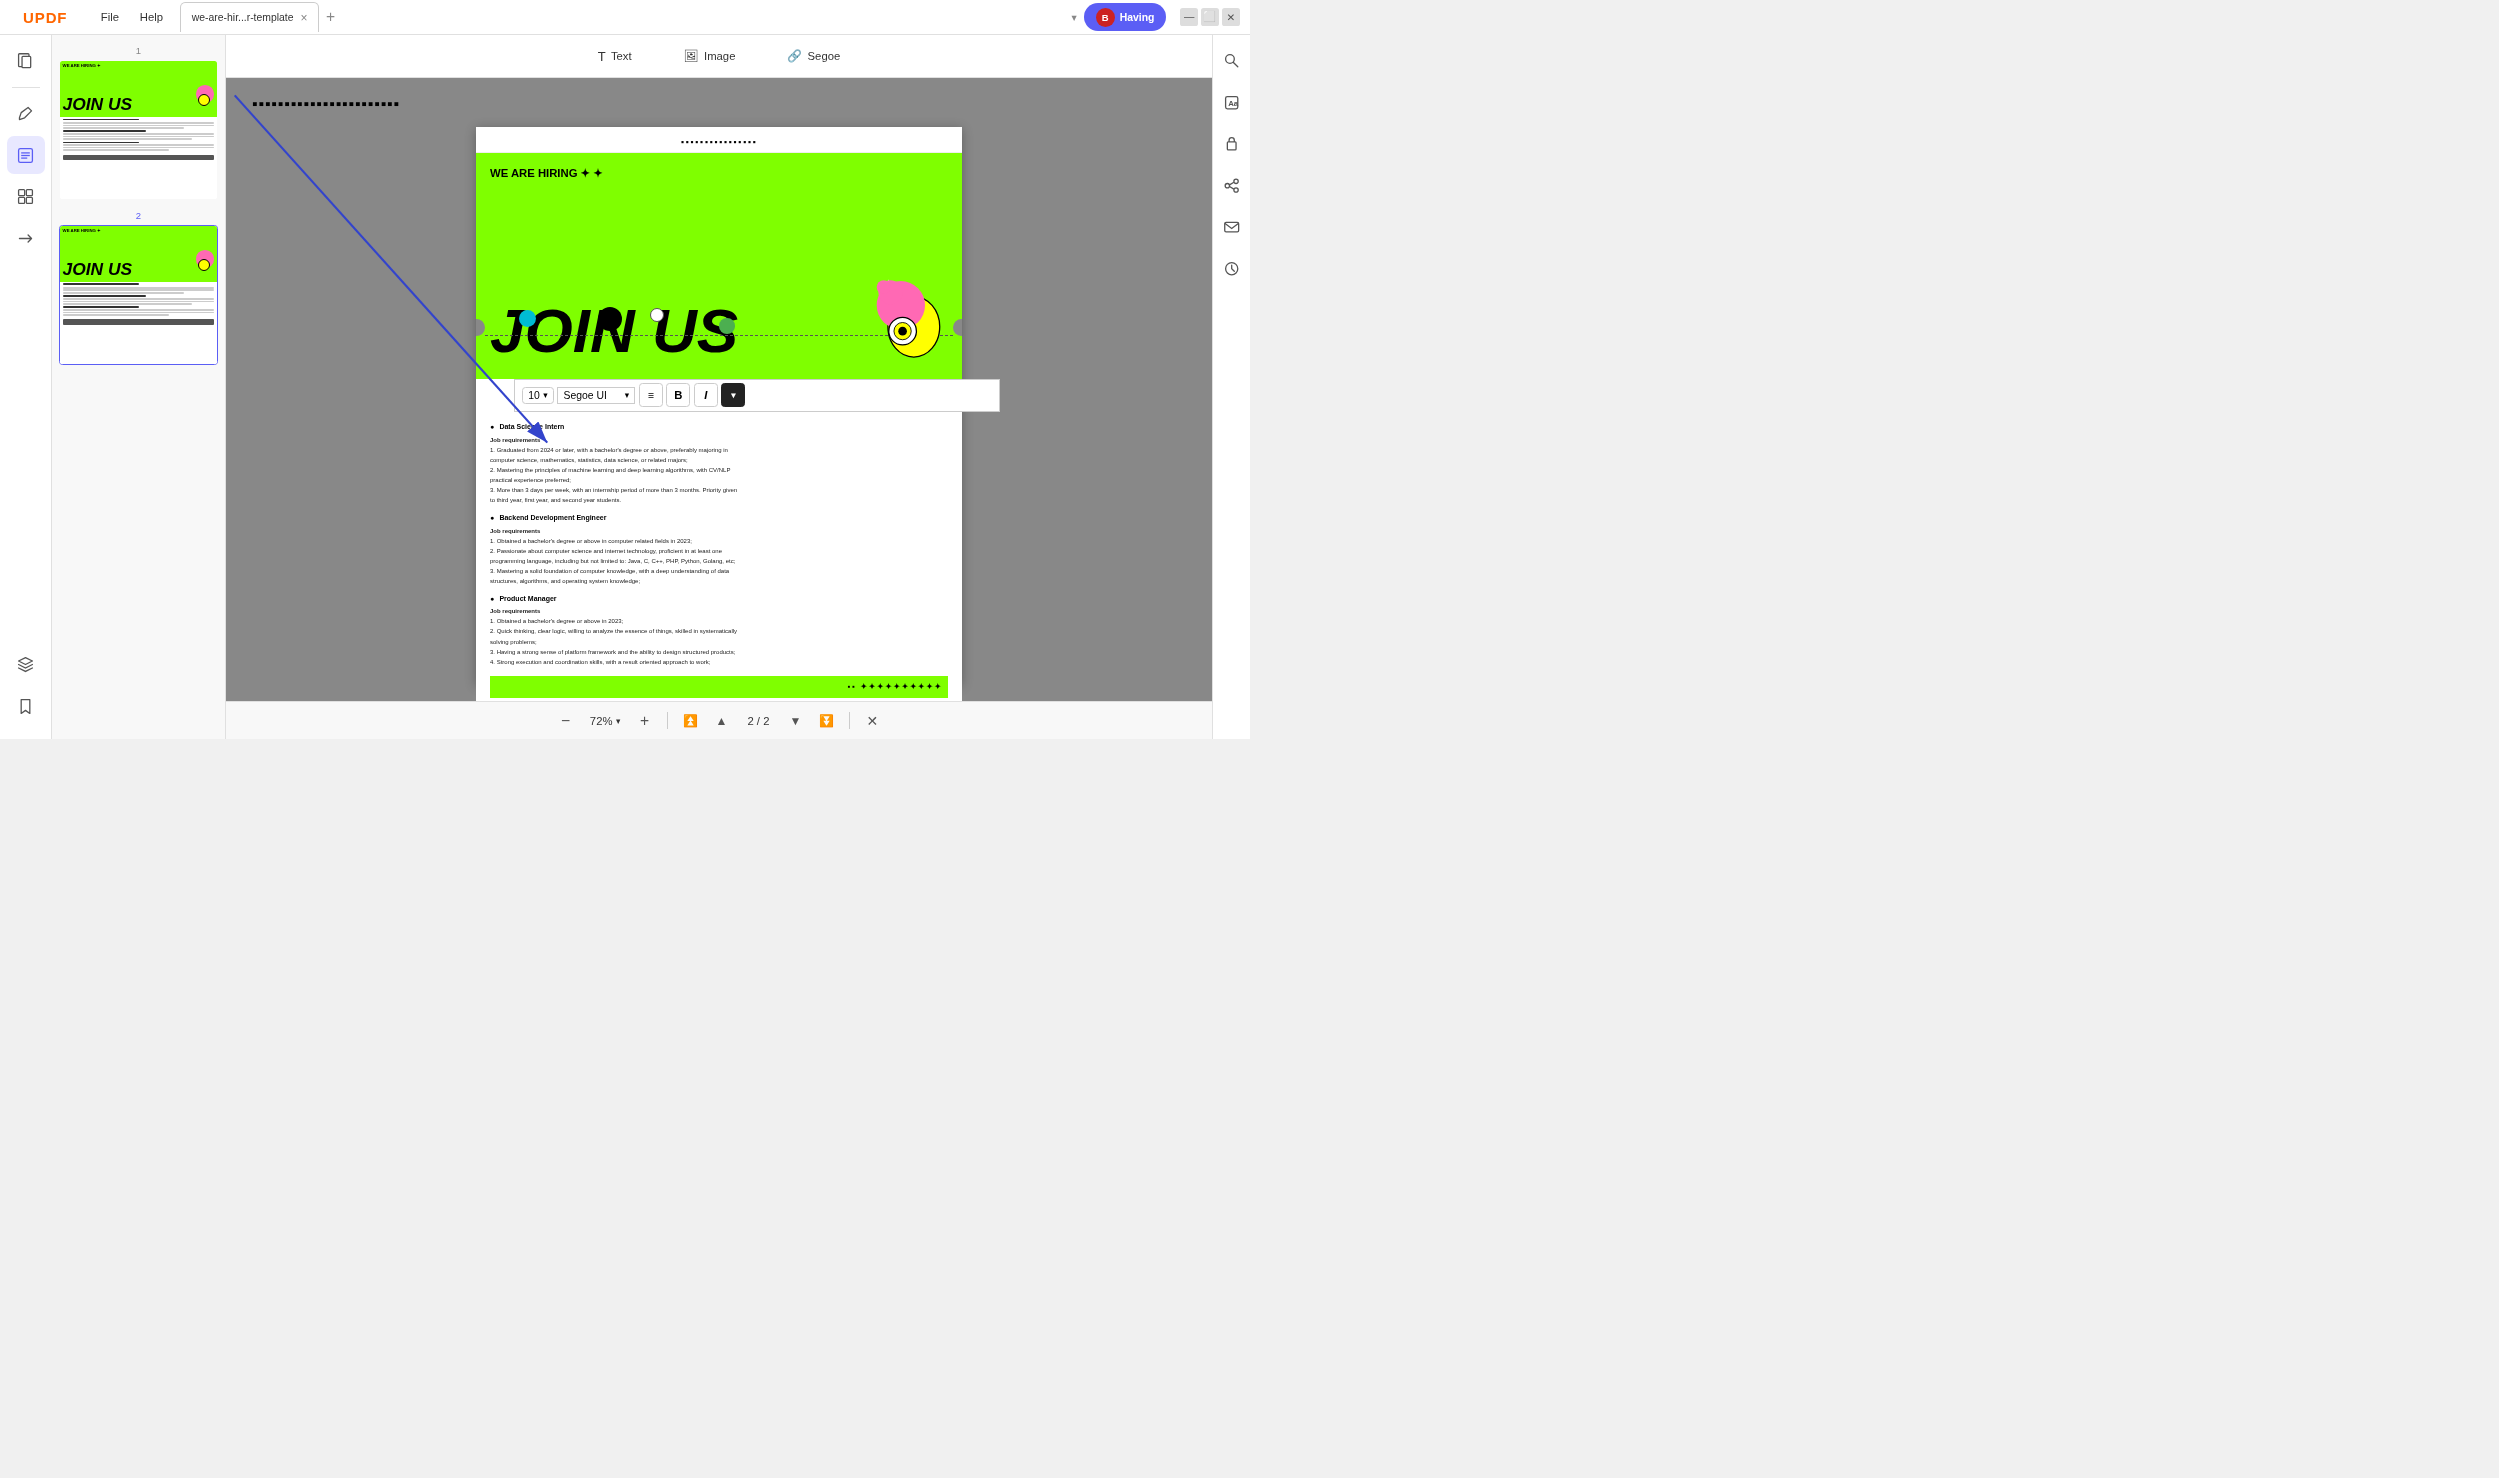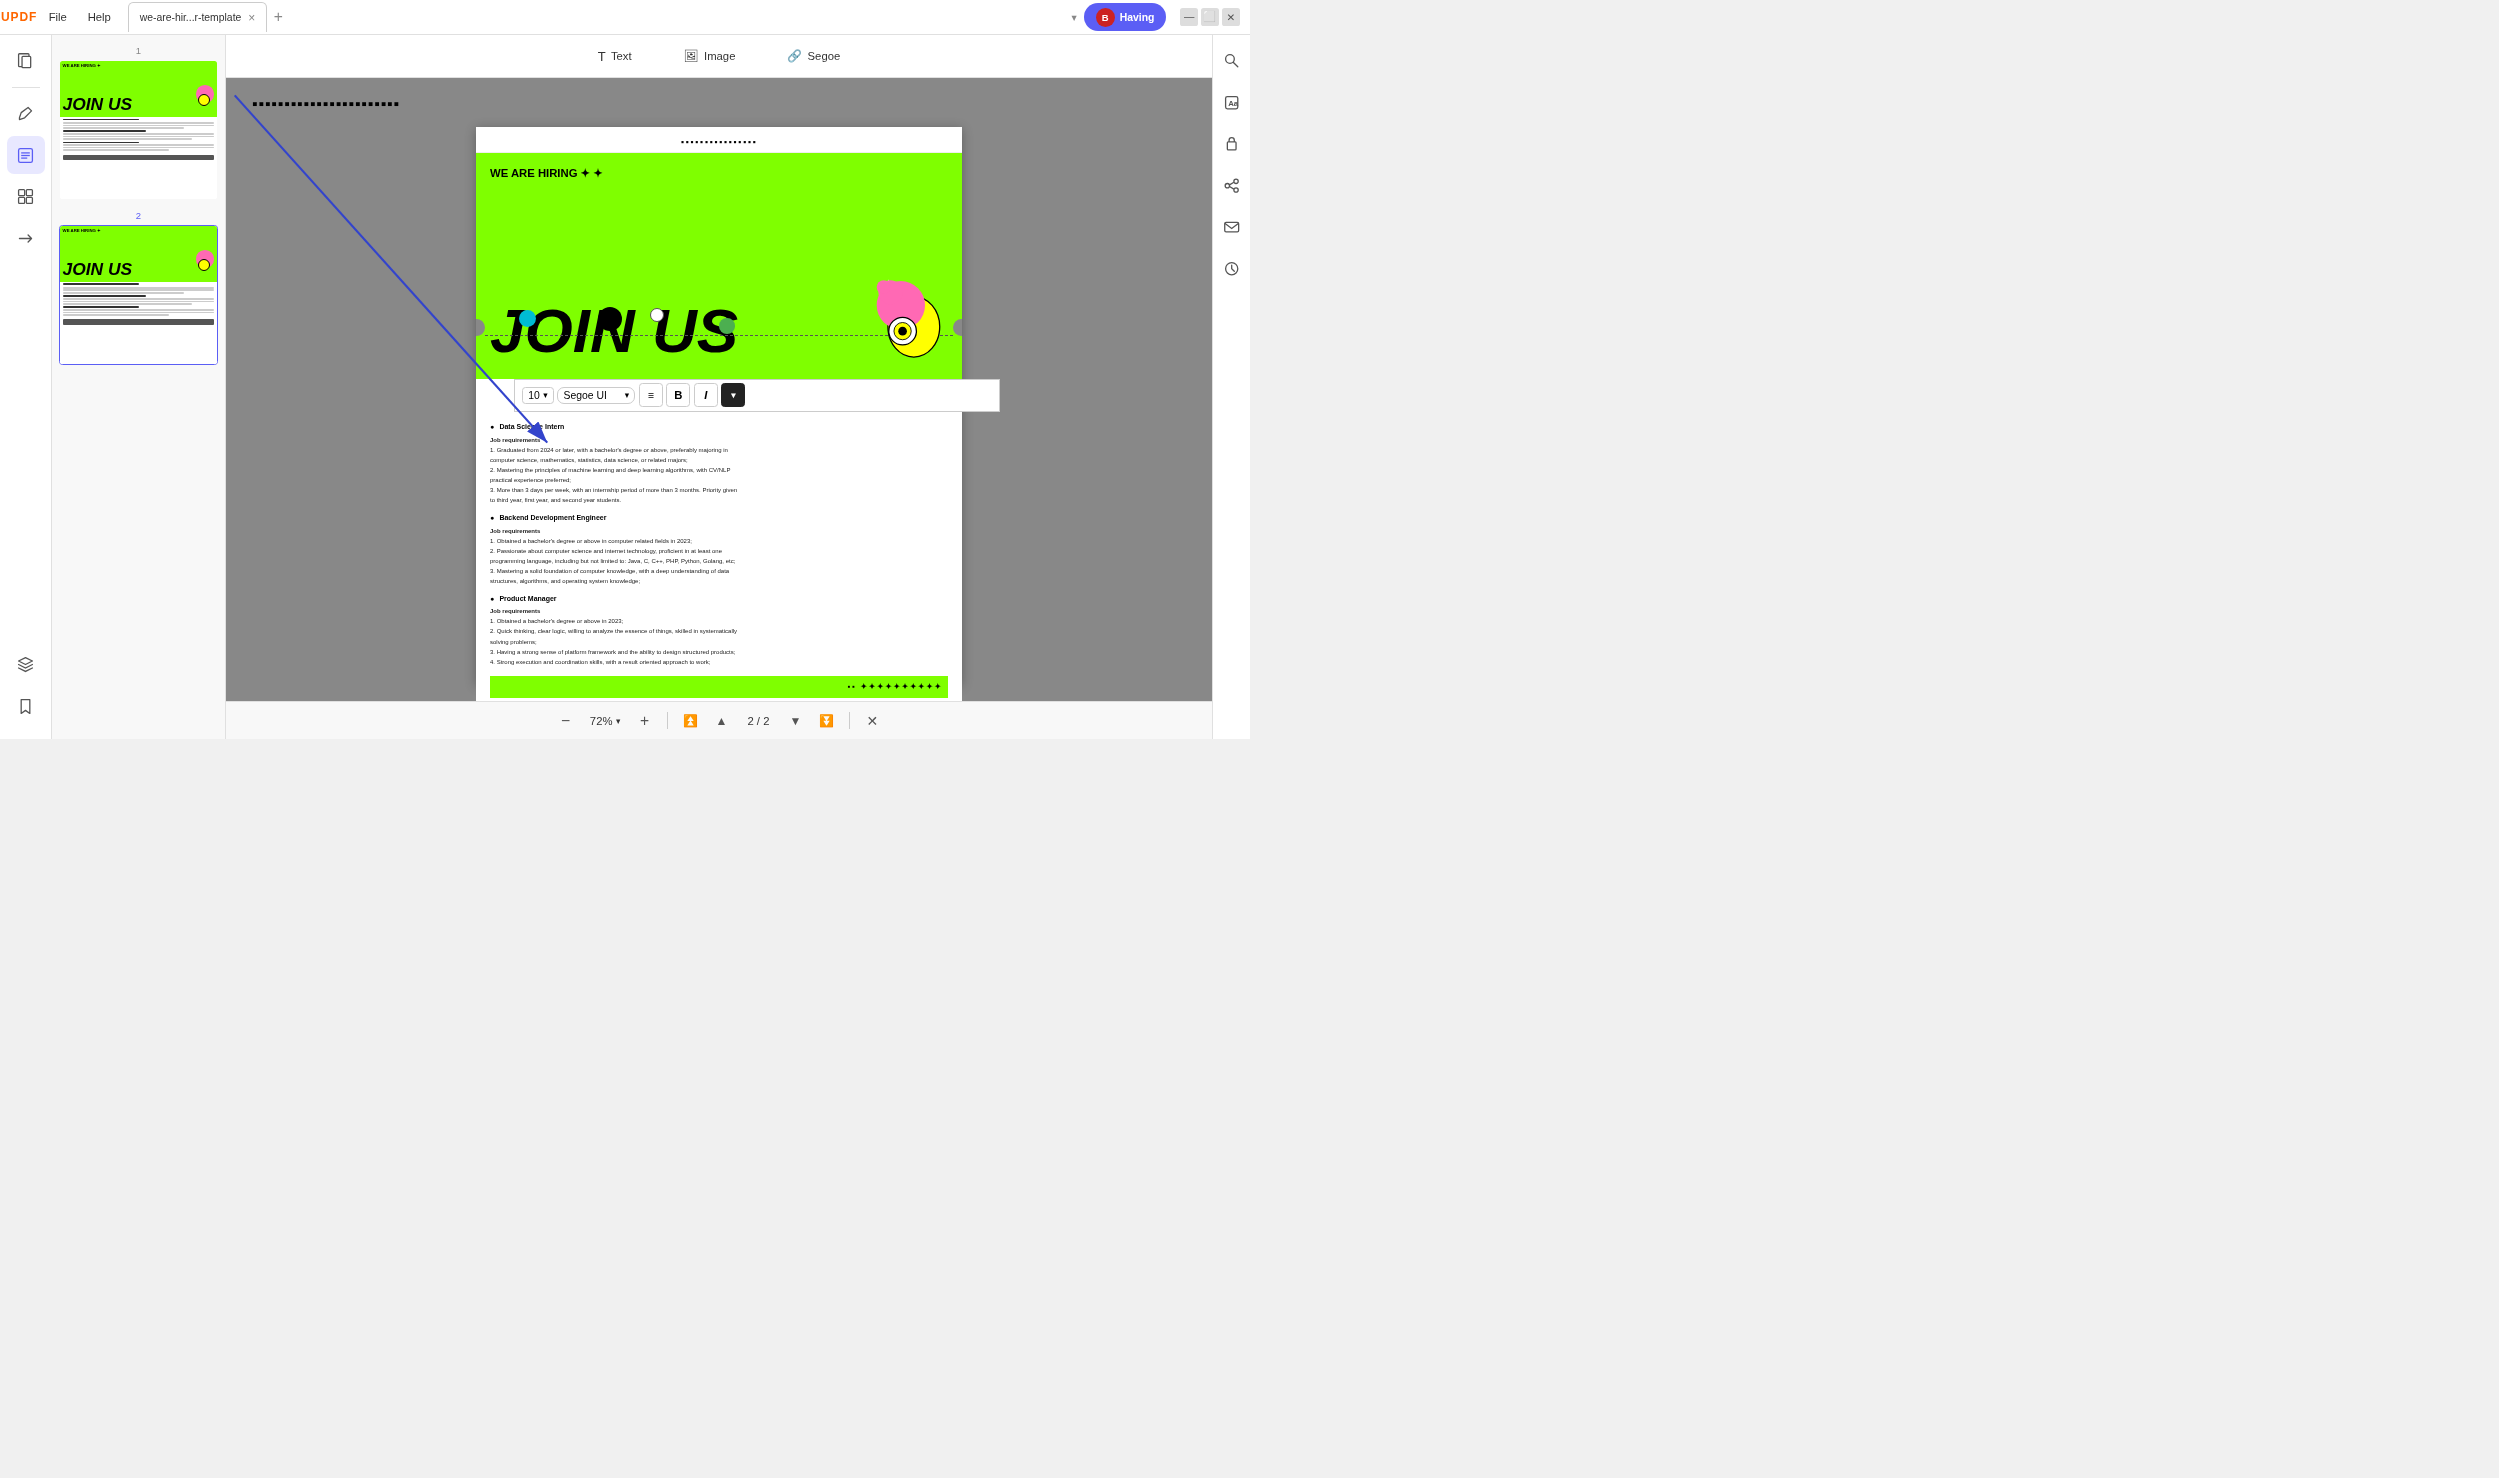--- a/index.html
+++ b/index.html
@@ -9,23 +9,23 @@
     .titlebar {
       height: 35px;
       background: #ffffff;
       display: flex;
       align-items: center;
       border-bottom: 0.9px solid #e0e0e0;
       flex-shrink: 0;
       position: relative;
     }
     .titlebar-logo {
-      padding: 0 1px;
+      padding: 0 23px;
       font-weight: 700;
-      font-size: 12px;
+      font-size: 15px;
       color: #ff6600;
       letter-spacing: 0.9px;
     }
     .titlebar-menu-item {
       padding: 0 10.4px;
       font-size: 11.3px;
       color: #333;
       cursor: pointer;
       height: 35px;
       display: flex;
@@ -387,21 +387,21 @@
       border-radius: 3.5px;
       padding: 1.7px 5.2px;
       font-size: 10.4px;
       gap: 3.5px;
       cursor: pointer;
     }
     .font-family-select {
       display: flex;
       align-items: center;
       border: 0.9px solid #ccc;
-      border-radius: 7px;
+      border-radius: 0;
       padding: 1.7px 5.2px;
       font-size: 10.4px;
       gap: 3.5px;
       cursor: pointer;
       min-width: 78px;
       justify-content: space-between;
     }
     .toolbar-btn {
       width: 24px;
       height: 24px;

